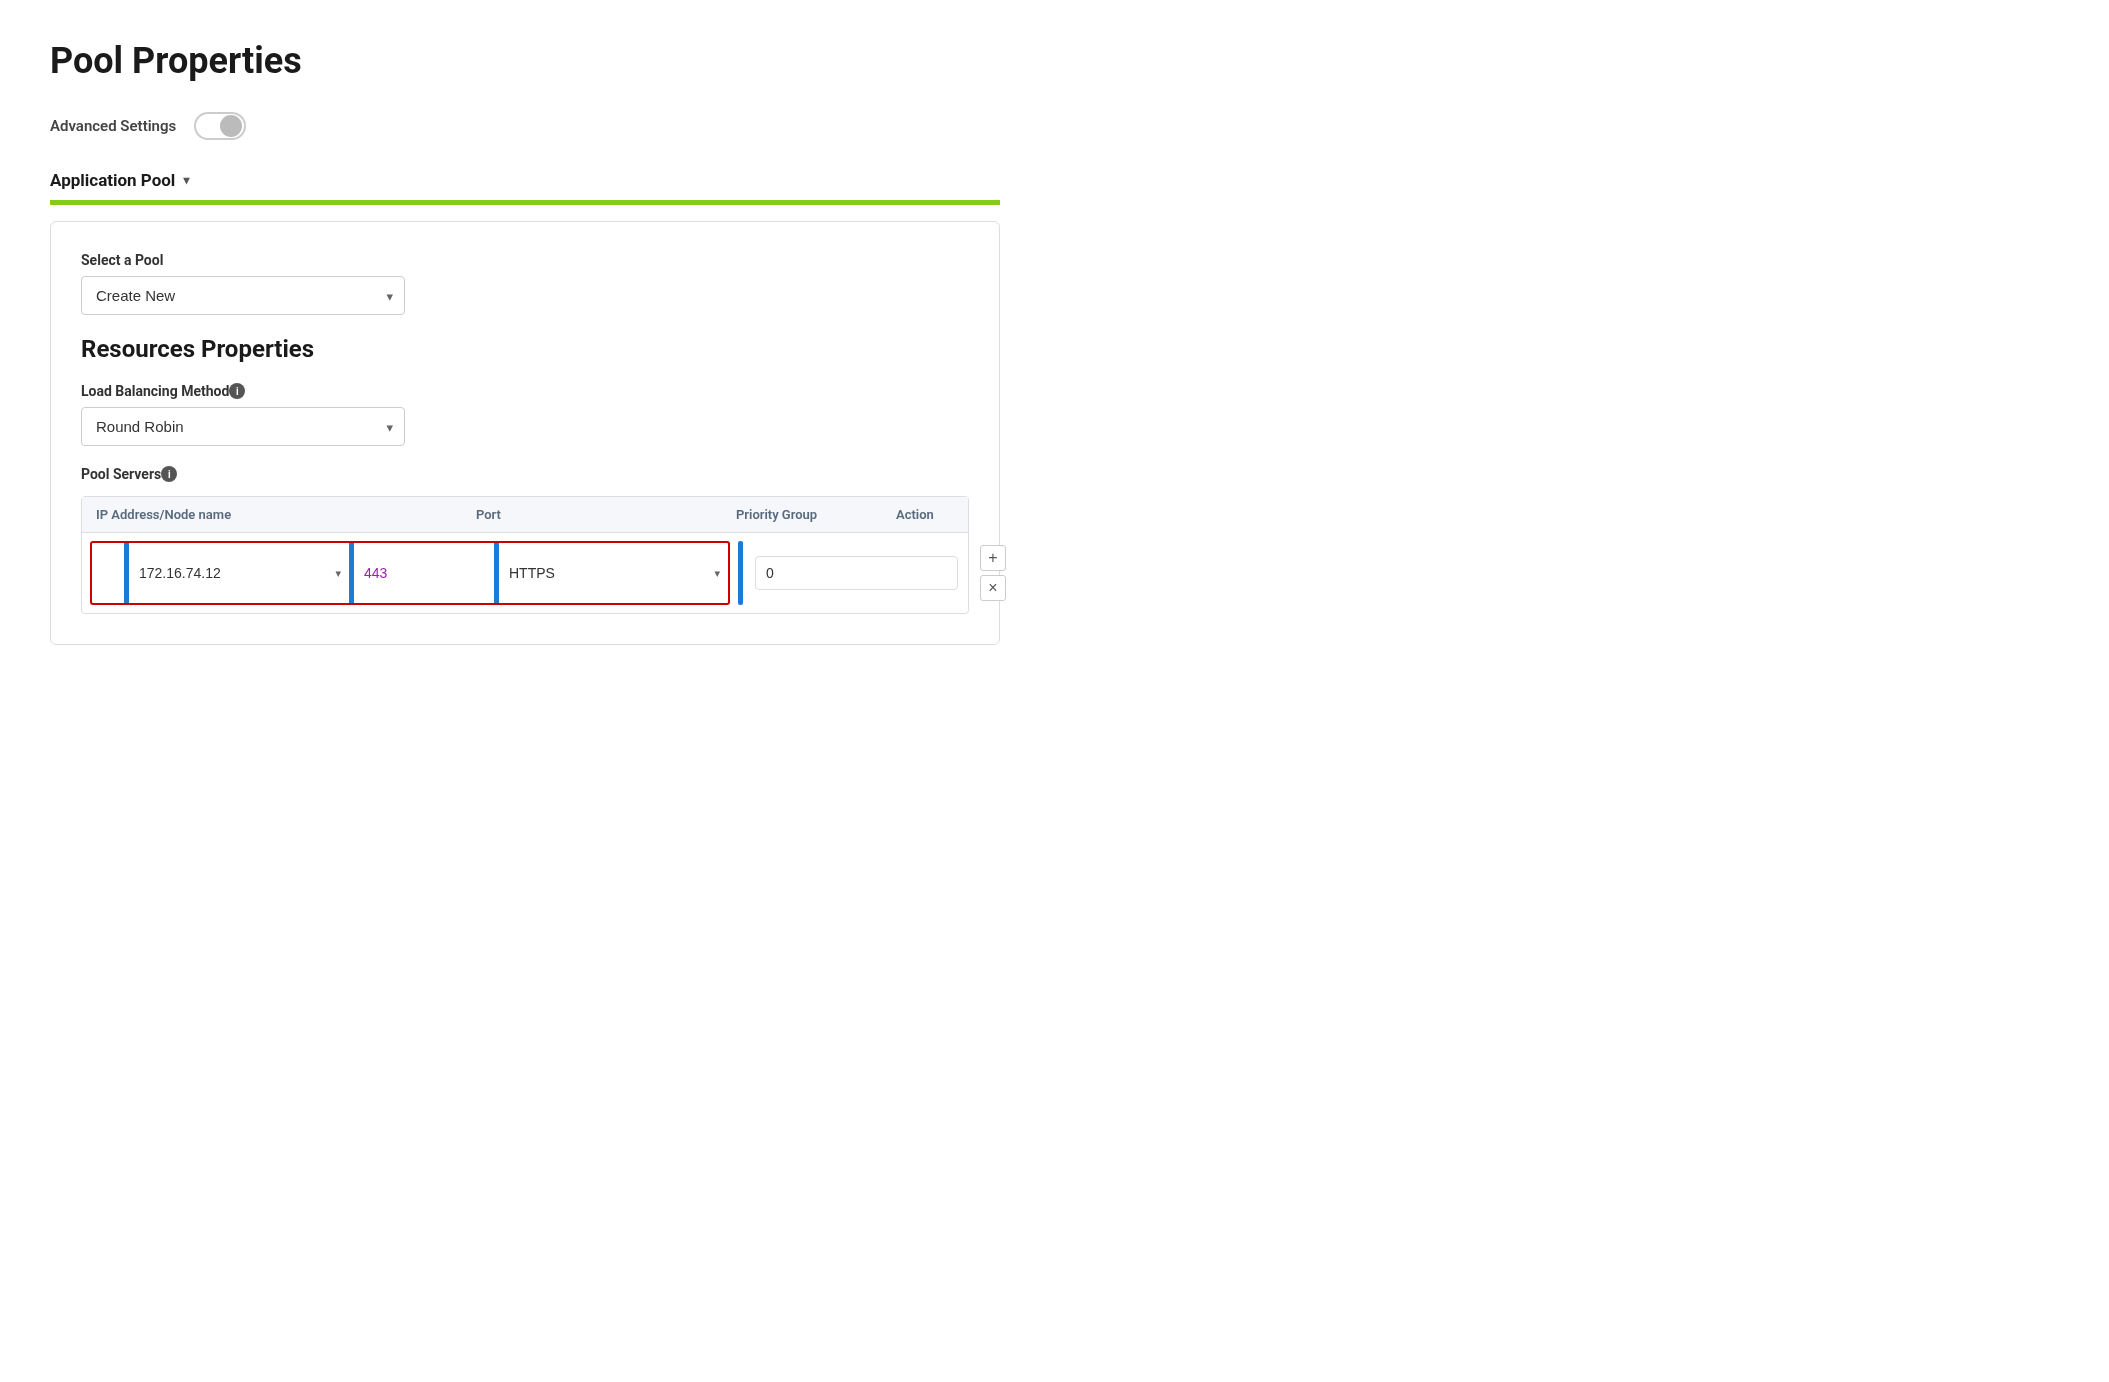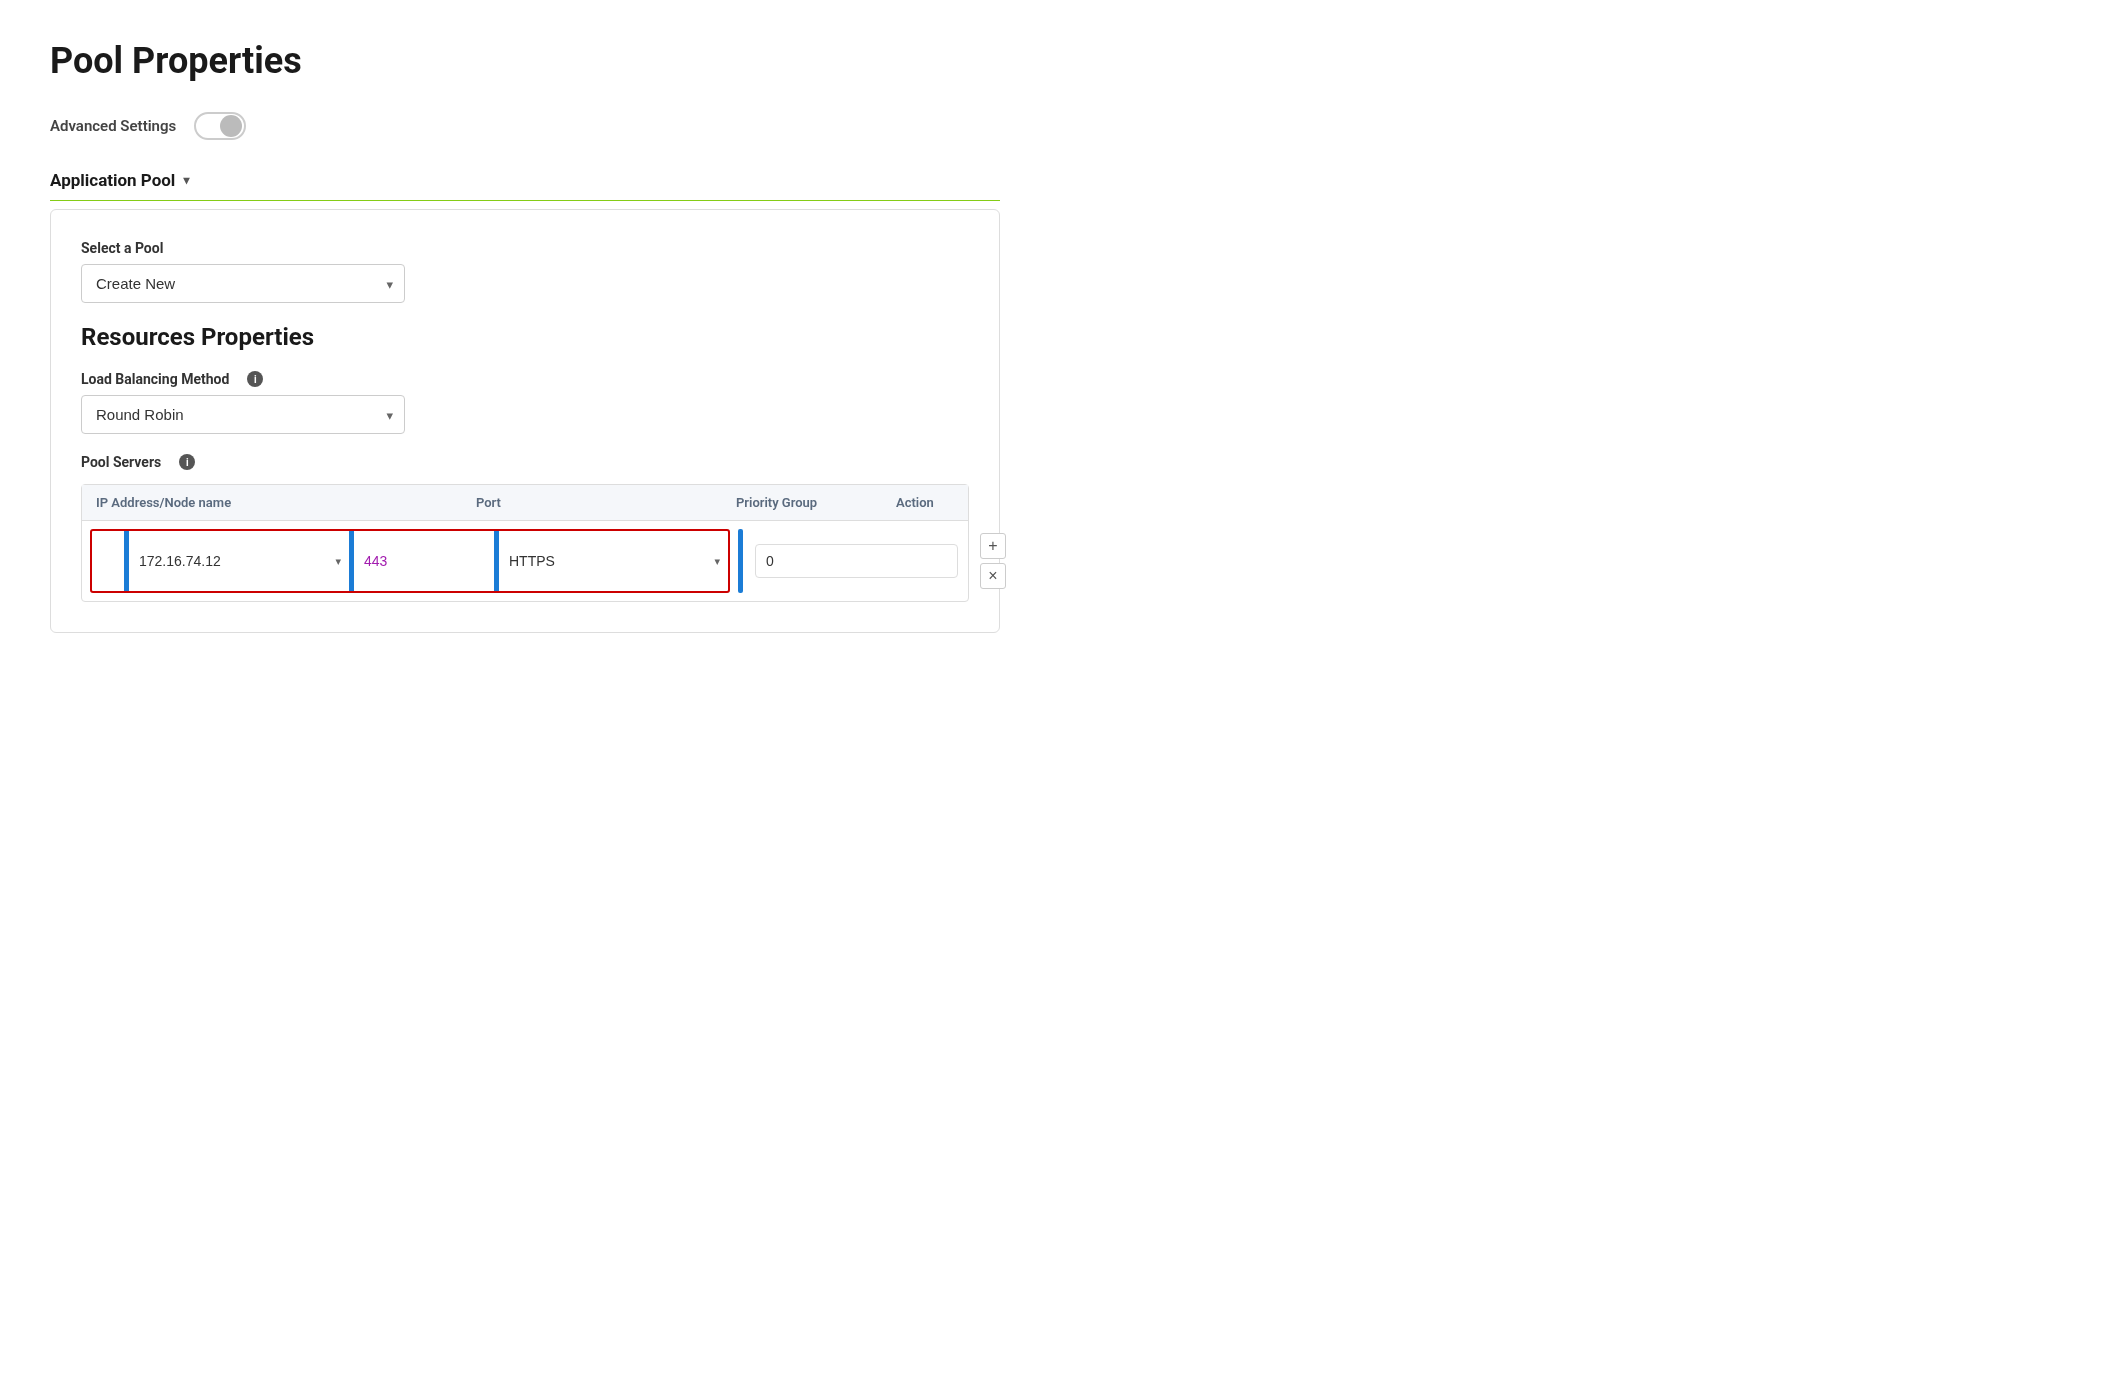--- a/index.html
+++ b/index.html
@@ -59,23 +59,23 @@
     }
 
     
     .section-header {
       display: flex;
       align-items: center;
       gap: 8px;
       font-size: 17px;
       font-weight: 700;
       color: #1a1a1a;
-      margin-bottom: 8px;
+      margin-bottom: 16px;
       padding-bottom: 10px;
-      border-bottom: 1px solid #84cc16;
+      border-bottom: 5px solid #84cc16;
     }
 
     .section-header .chevron-down {
       font-size: 12px;
       color: #555;
     }
 
     
     .pool-card {
       border: 1px solid #ddd;
@@ -92,21 +92,21 @@
       font-size: 14px;
       font-weight: 700;
       color: #333;
       margin-bottom: 8px;
       display: block;
     }
 
     .form-label-with-icon {
       display: flex;
       align-items: flex-start;
-      gap: 18px;
+      gap: 0;
       font-size: 14px;
       font-weight: 700;
       color: #333;
       margin-bottom: 8px;
     }
 
     .info-icon {
       display: inline-flex;
       align-items: center;
       justify-content: center;

